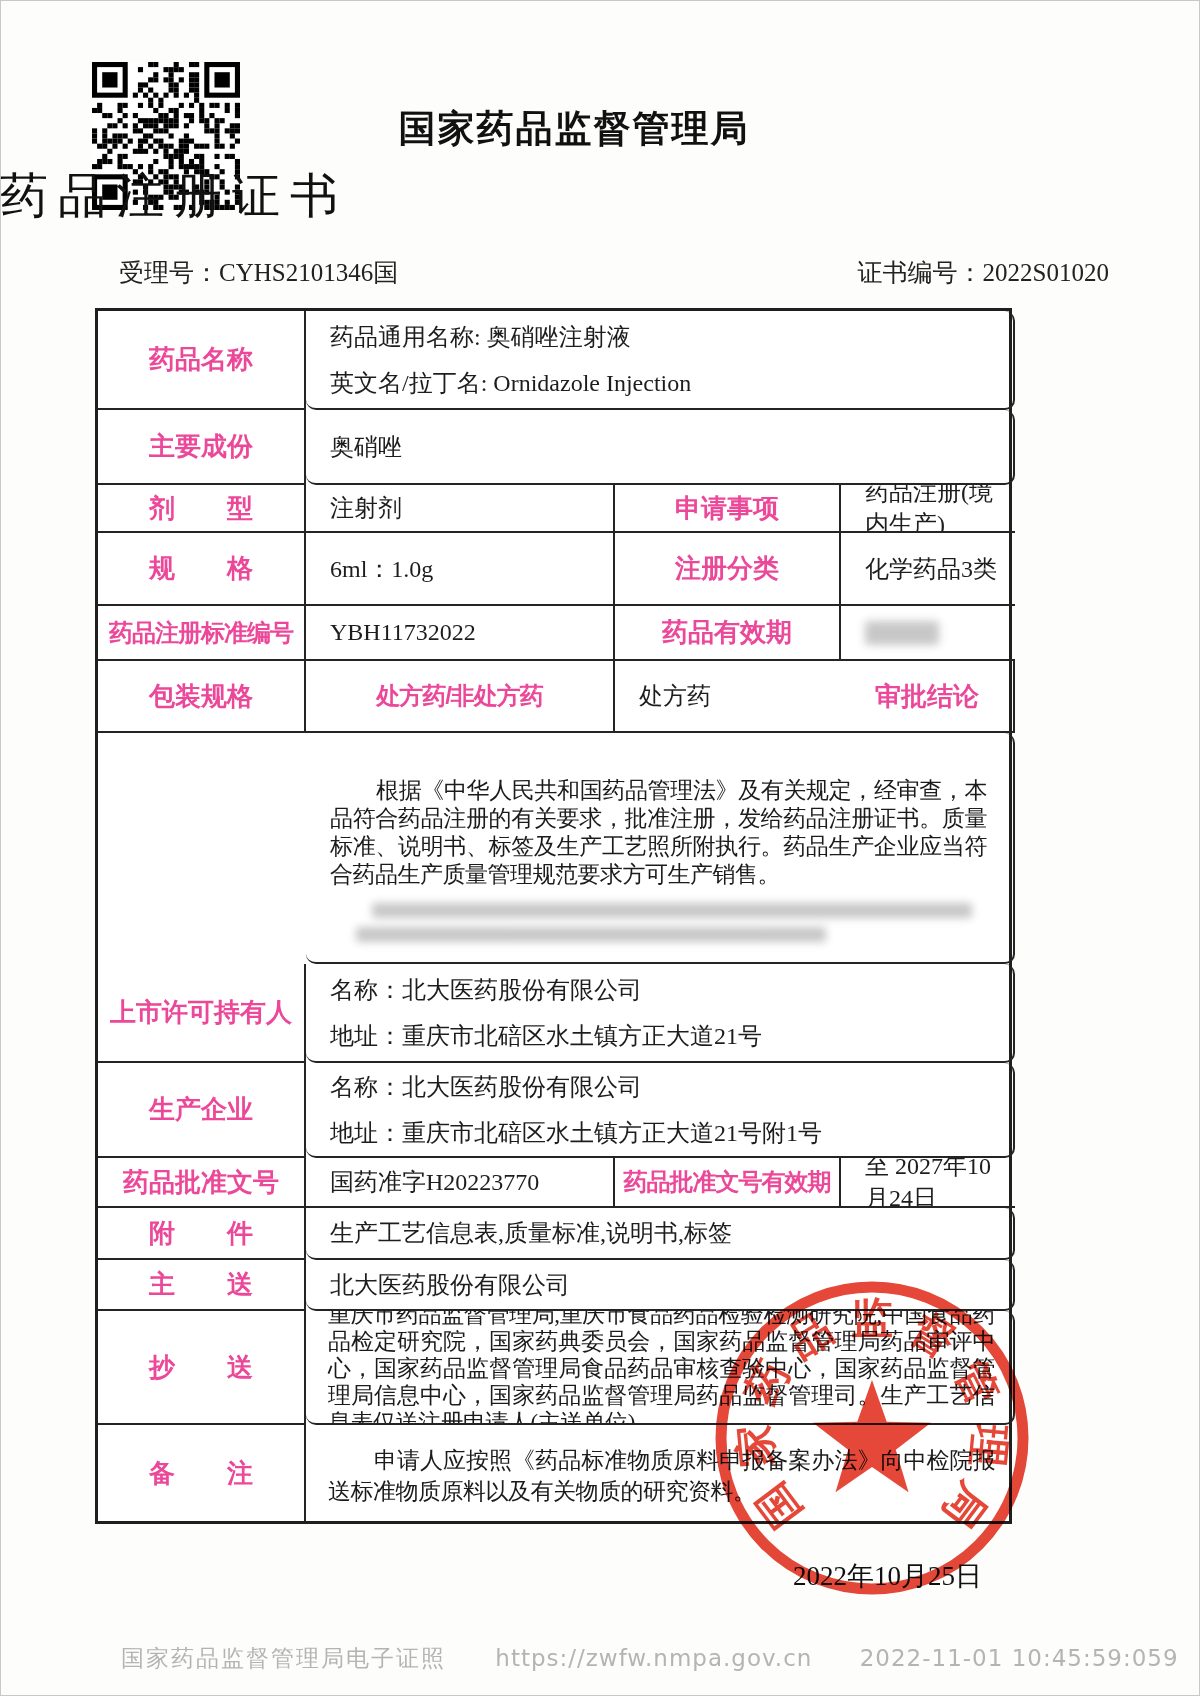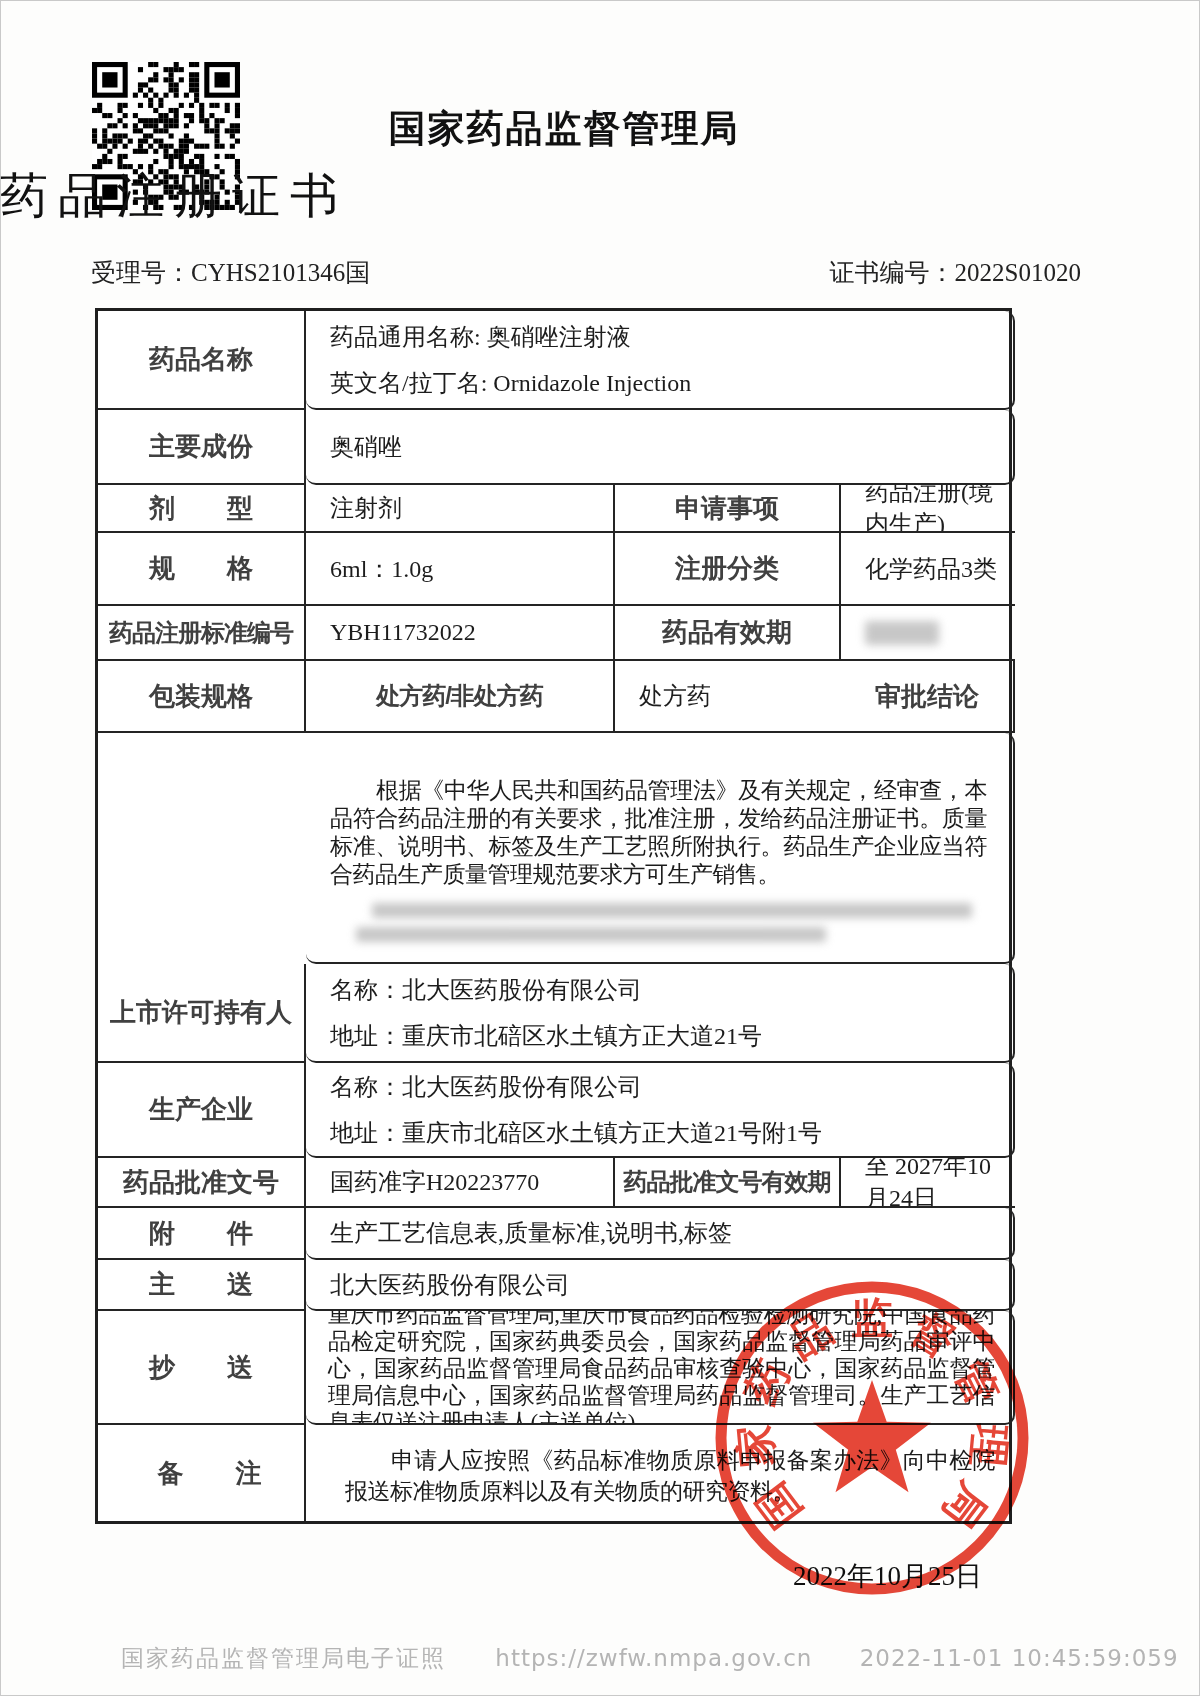--- a/index.html
+++ b/index.html
@@ -4,46 +4,46 @@
 <style>
   html,body{margin:0;padding:0;background:#e9e9e9;}
   .page{
     position:relative;width:1200px;height:1696px;background:#fdfdfc;
     font-family:"Liberation Serif","DejaVu Serif",serif;color:#1b1b1b;
     overflow:hidden;box-shadow:inset 0 0 0 1px #c9c9c9;
   }
   
   .qr{position:absolute;left:92px;top:62px;width:148px;height:148px;}
   .title-org{
-    position:absolute;left:4px;top:104px;width:1120px;text-align:center;
+    position:absolute;left:14px;top:104px;width:1120px;text-align:center;
     font-family:"Liberation Sans","DejaVu Sans",sans-serif;
     font-size:37px;font-weight:bold;letter-spacing:2px;color:#111;
   }
   .title-doc{
     position:absolute;left:0;top:164px;width:1120px;text-align:left;
     font-size:48px;letter-spacing:10px;color:#111;font-weight:500;
   }
-  .acc-line{position:absolute;left:91px;top:256px;width:990px;font-size:25px;color:#222;}
+  .acc-line{position:absolute;left:119px;top:256px;width:990px;font-size:25px;color:#222;}
   .acc-left{float:left;}
   .acc-right{float:right;}
   
   .cert-table{
     position:absolute;left:95px;top:308px;width:917px;
     display:grid;grid-template-columns:208px 309px 226px 174px;
     grid-template-rows:99px 75px 48px 73px 55px 72px 231px 99px 95px 50px 52px 51px 114px 96px;
     border:3px solid #1f1f1f;box-sizing:border-box;background:#fff;
   }
   .cell{border-right:2px solid #242424;border-bottom:2px solid #242424;box-sizing:border-box;
     display:flex;align-items:center;overflow:hidden;}
   .cell.lastcol{border-right:none;}
-  .cell.lastrow{border-bottom:none;margin-left:17px;}
+  .cell.lastrow{border-bottom:none;}
   .lab{
     justify-content:center;text-align:center;
     font-family:"Liberation Sans","DejaVu Sans",sans-serif;
-    font-weight:bold;font-size:26px;color:#404040;padding:0 2px;
+    font-weight:bold;font-size:26px;color:#ec4899;padding:0 2px;
   }
   .lab.small{font-size:24px;letter-spacing:-1px;}
   .val{font-size:24px;padding-left:24px;padding-right:10px;color:#1d1d1d;}
   .span3{grid-column:2 / 5;border-radius:10px;}
   .two-line{flex-direction:column;align-items:flex-start;justify-content:center;gap:14px;}
   .para-cell{flex-direction:column;align-items:stretch;justify-content:flex-start;
     padding:44px 26px 0 24px;font-size:23px;line-height:28px;letter-spacing:-0.5px;}
   .para-cell p{margin:0;text-indent:2em;text-align:justify;}
   .blur-line{background:#8f8f8f;opacity:.5;filter:blur(4px);border-radius:3px;height:15px;}
   .blur1{margin:14px 0 0 42px;width:600px;}

